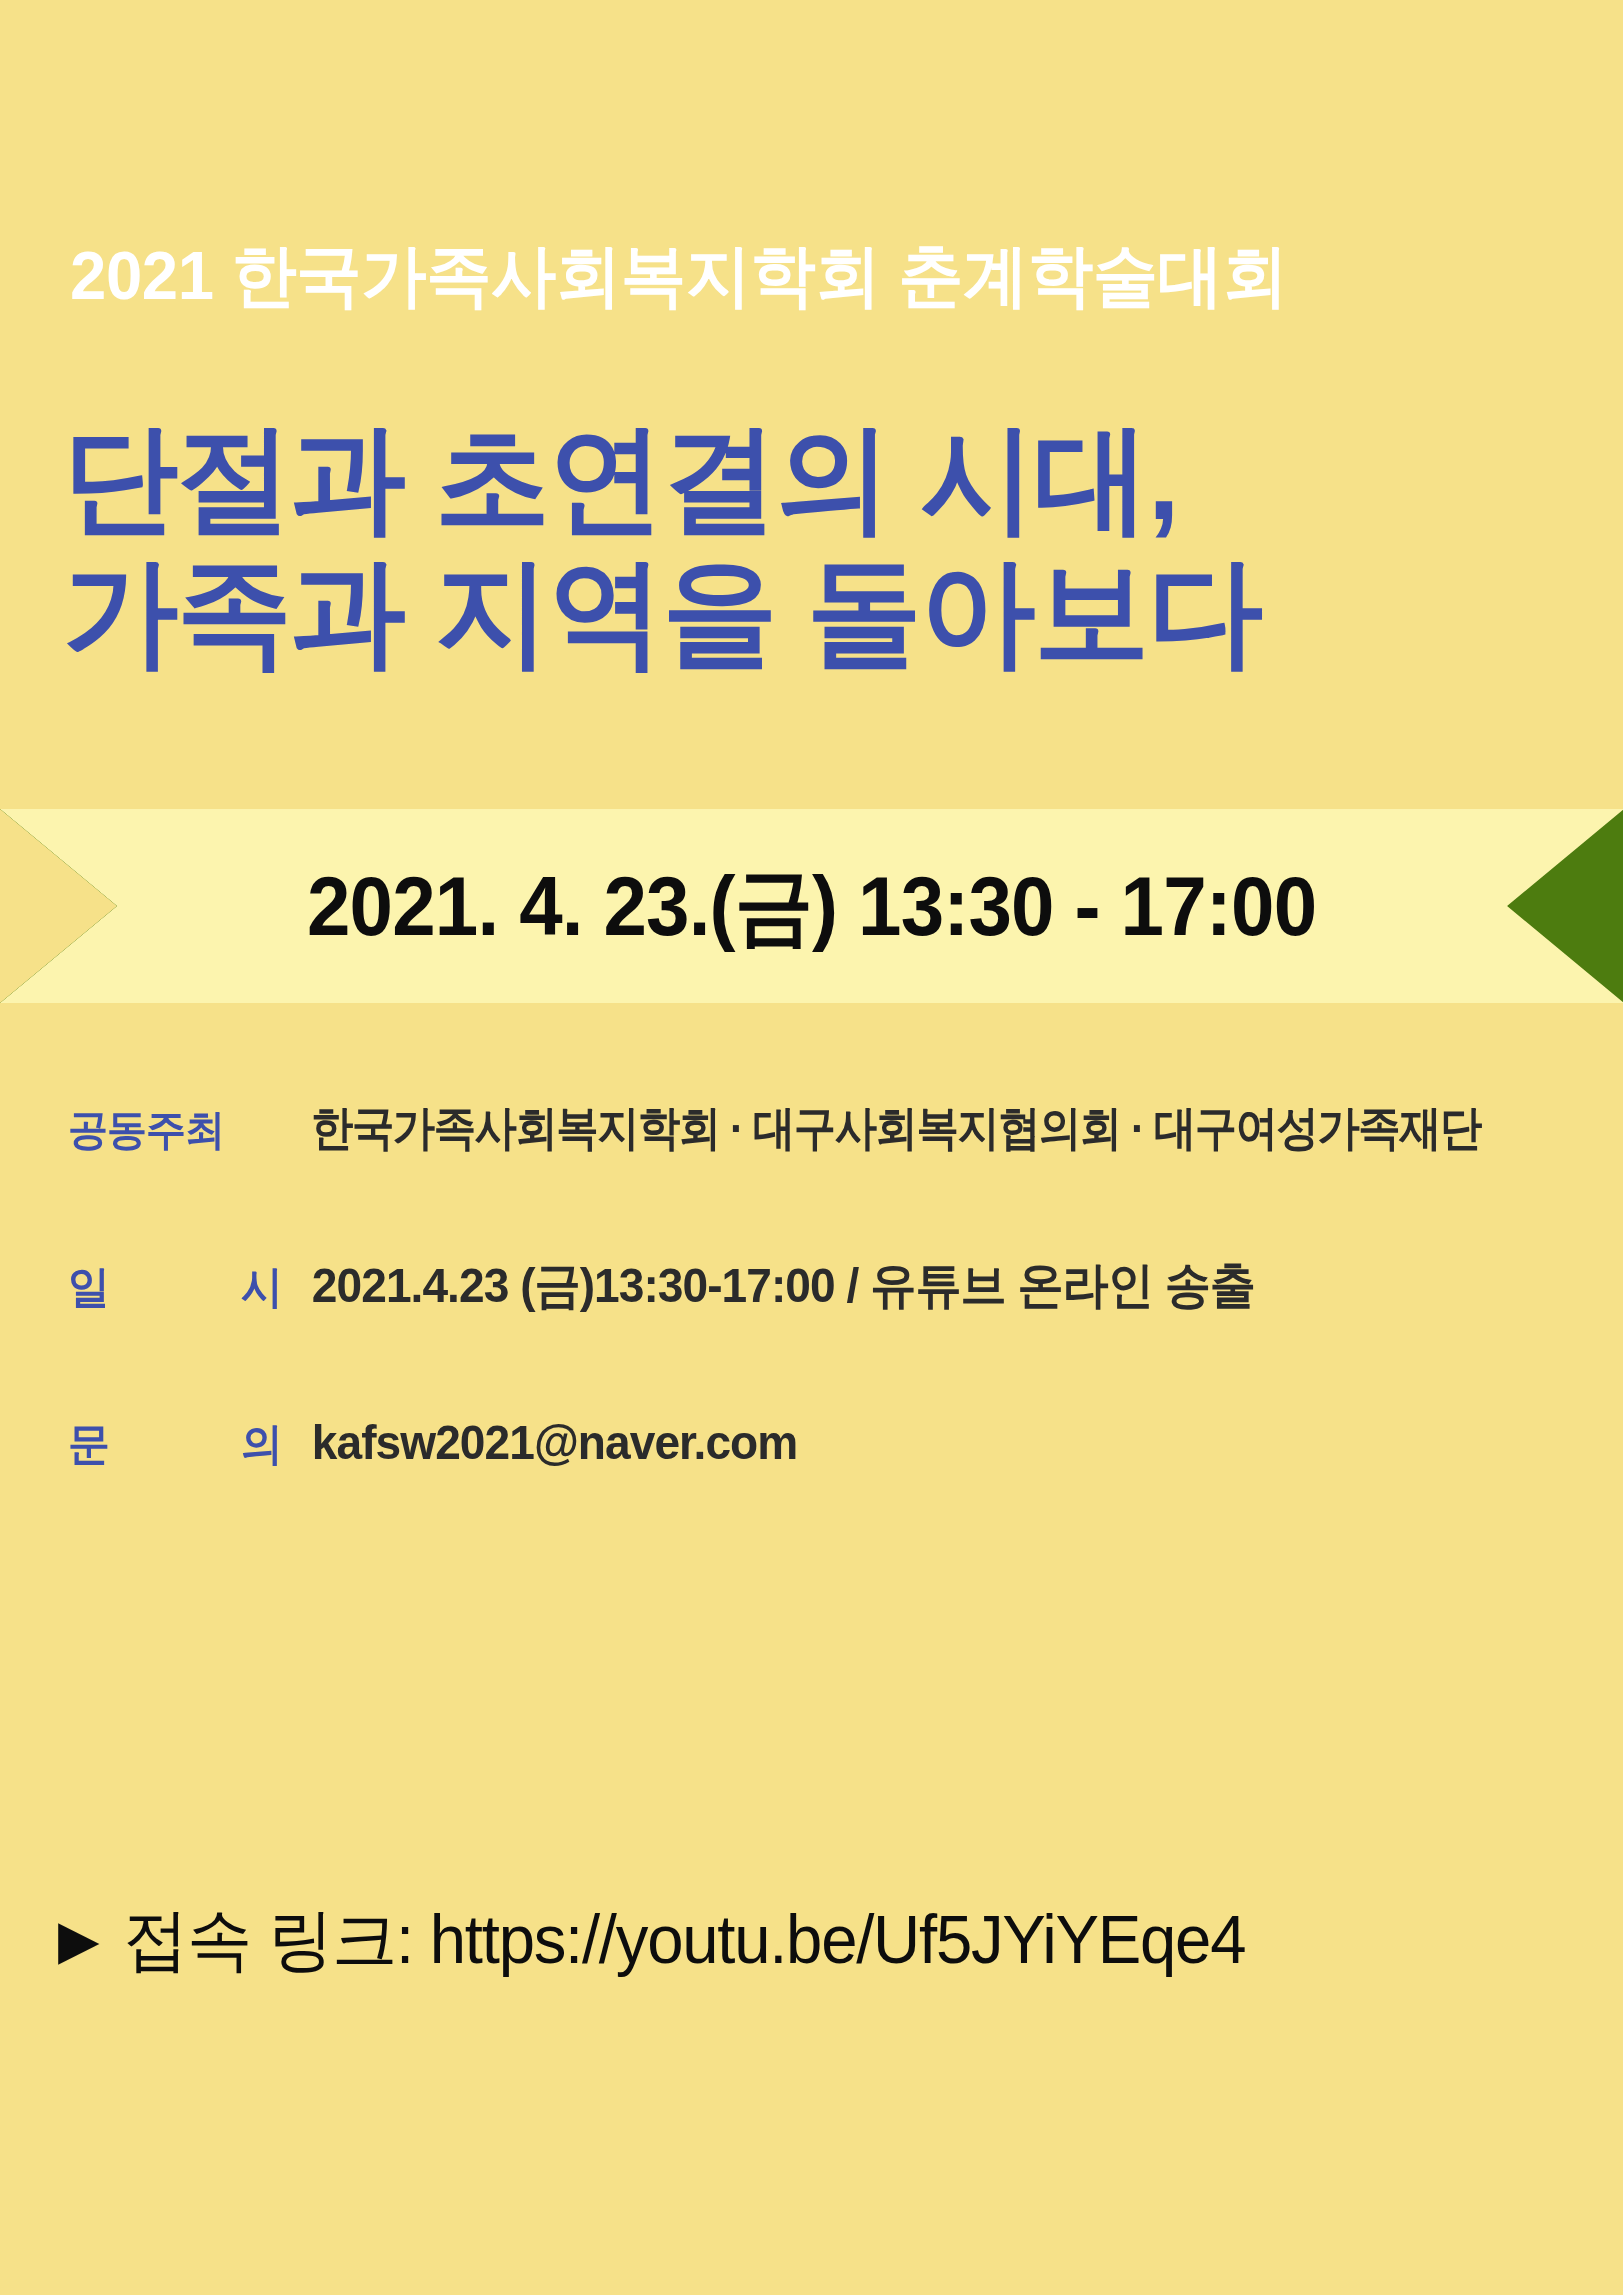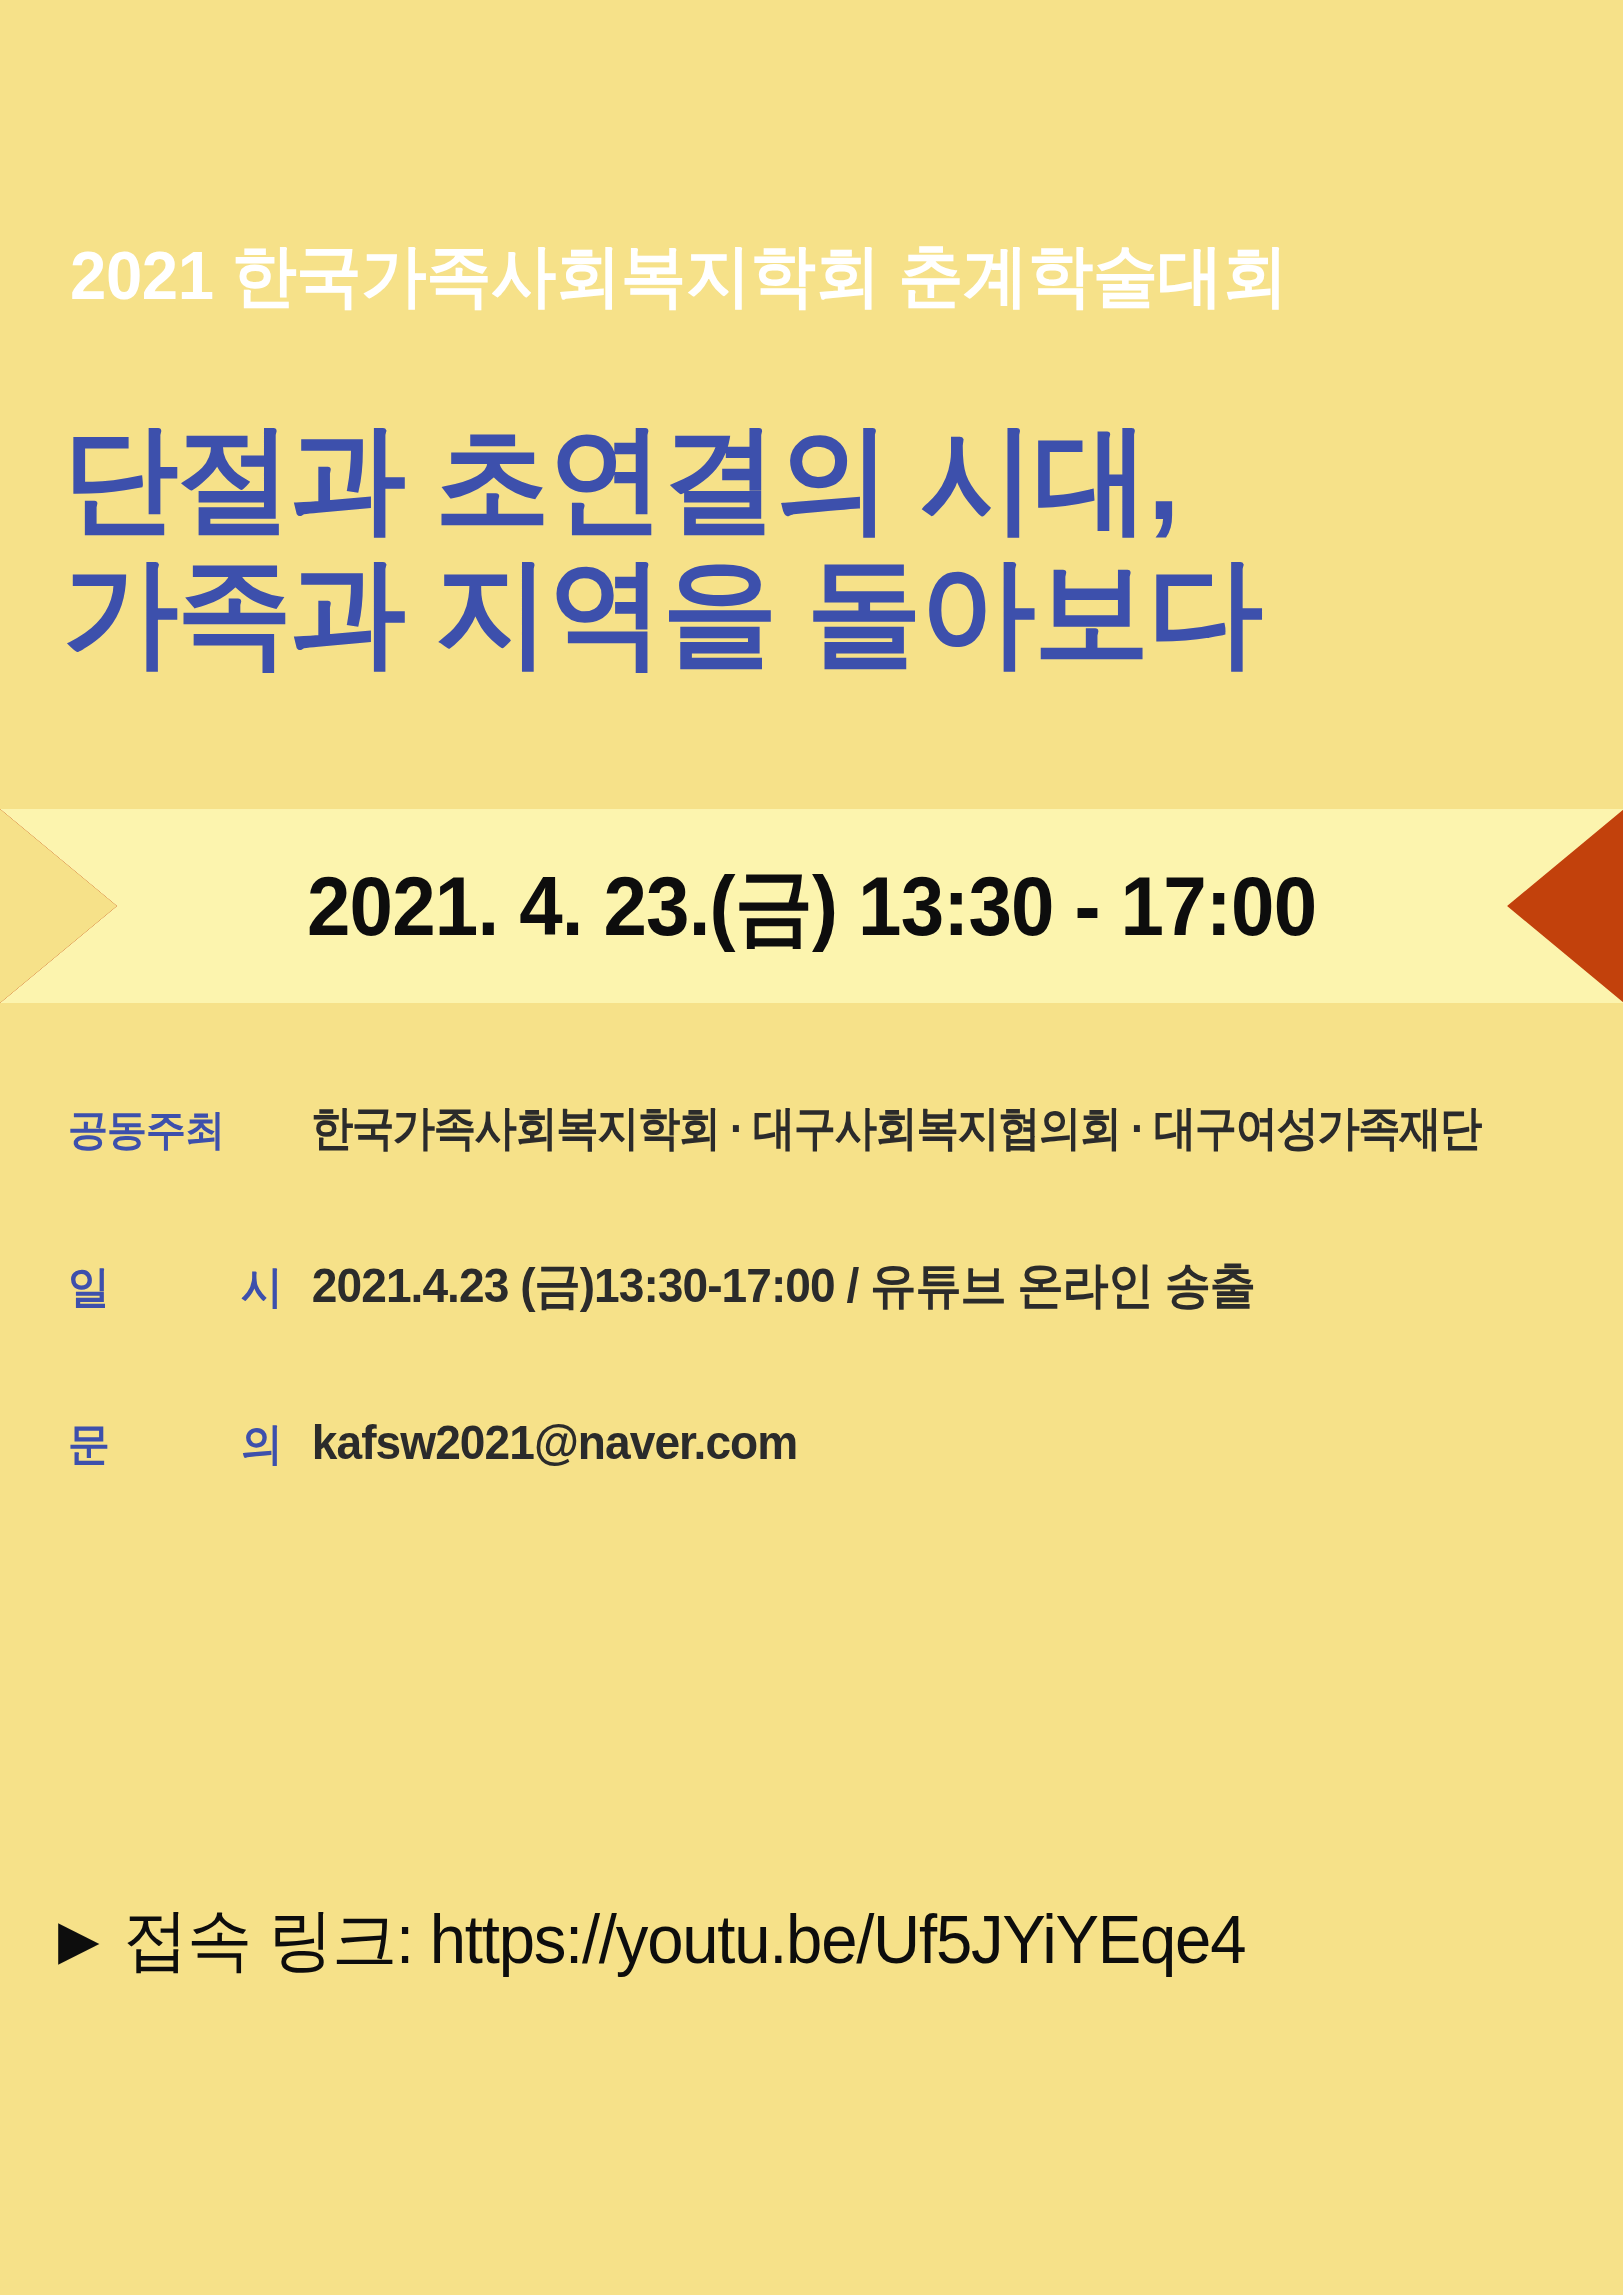--- a/index.html
+++ b/index.html
@@ -61,21 +61,21 @@
     margin-bottom: 12.2px;
   }
 
   
   .ribbon {
     position: absolute;
     left: 0;
     top: 809px;
     width: 1624px;
     height: 194px;
-    background: #c2410c;
+    background: #4d7c0f;
     -webkit-clip-path: polygon(0% 0%, 100% 0%, 100% 100%, 0% 100%, 7.2% 50%);
     clip-path: polygon(0% 0%, 100% 0%, 100% 100%, 0% 100%, 7.2% 50%);
     display: flex;
     align-items: center;
     justify-content: center;
   }
 
   .ribbon-inner {
     position: absolute;
     left: 0;

